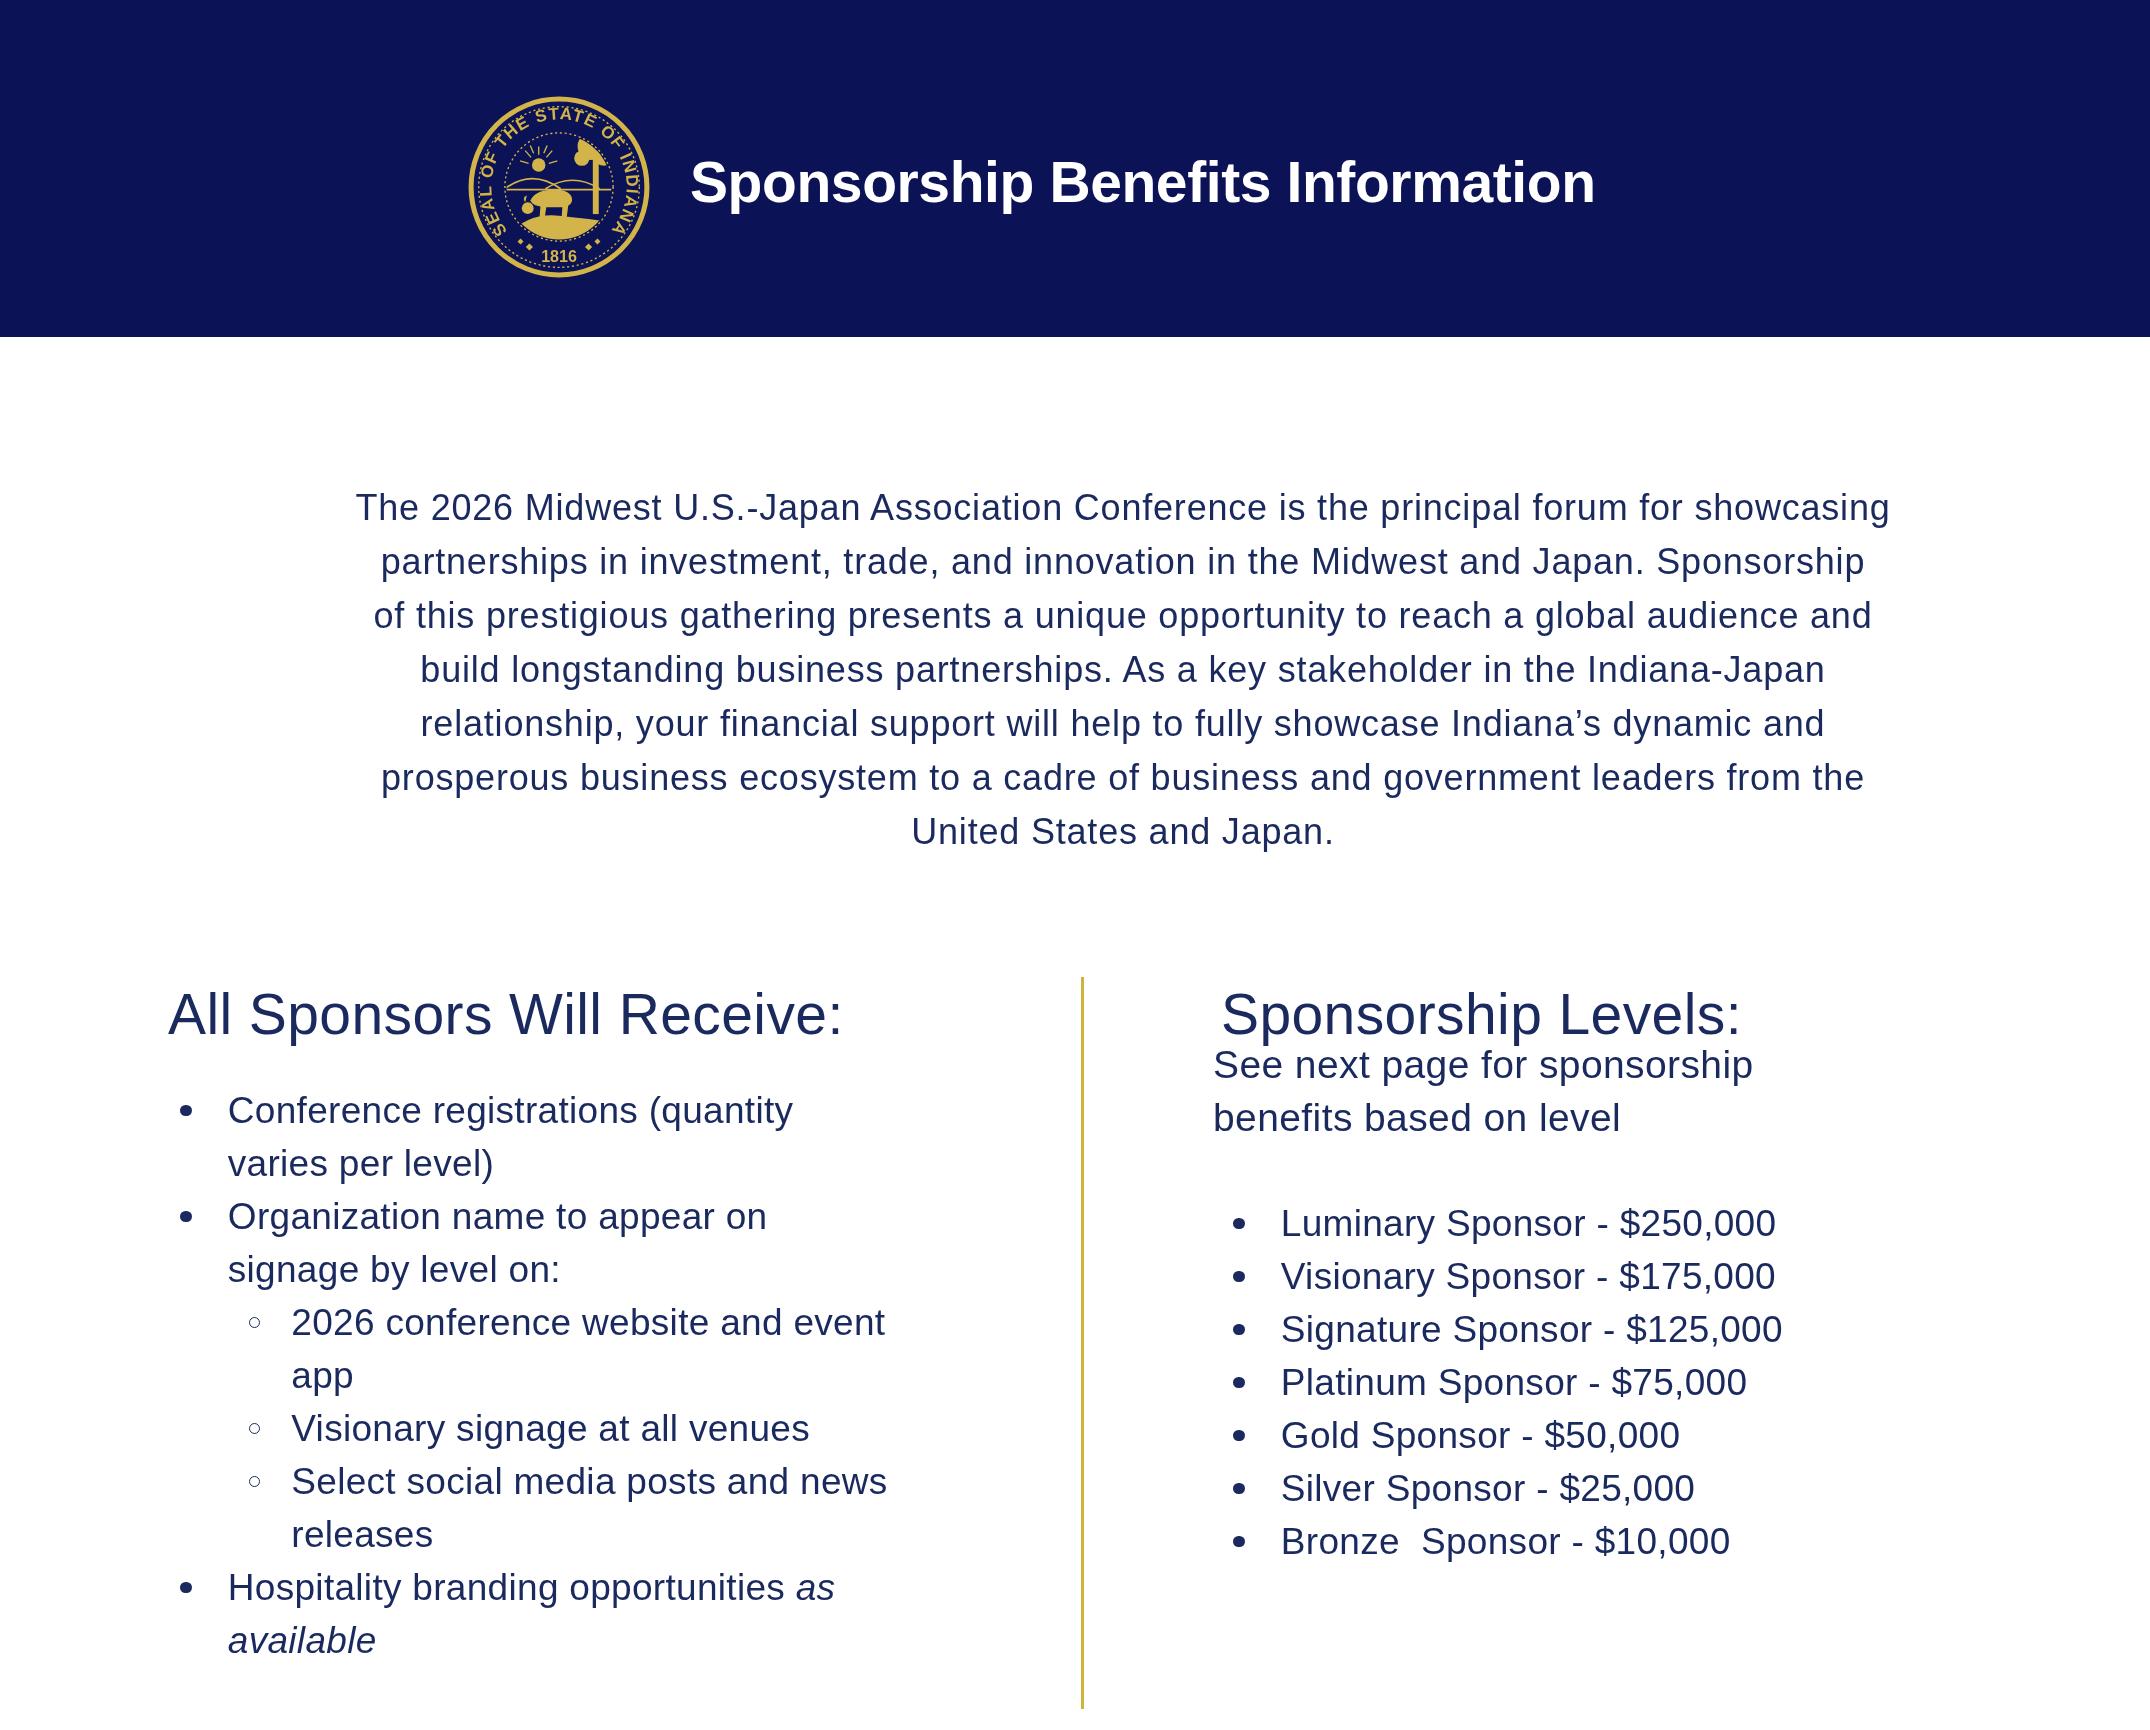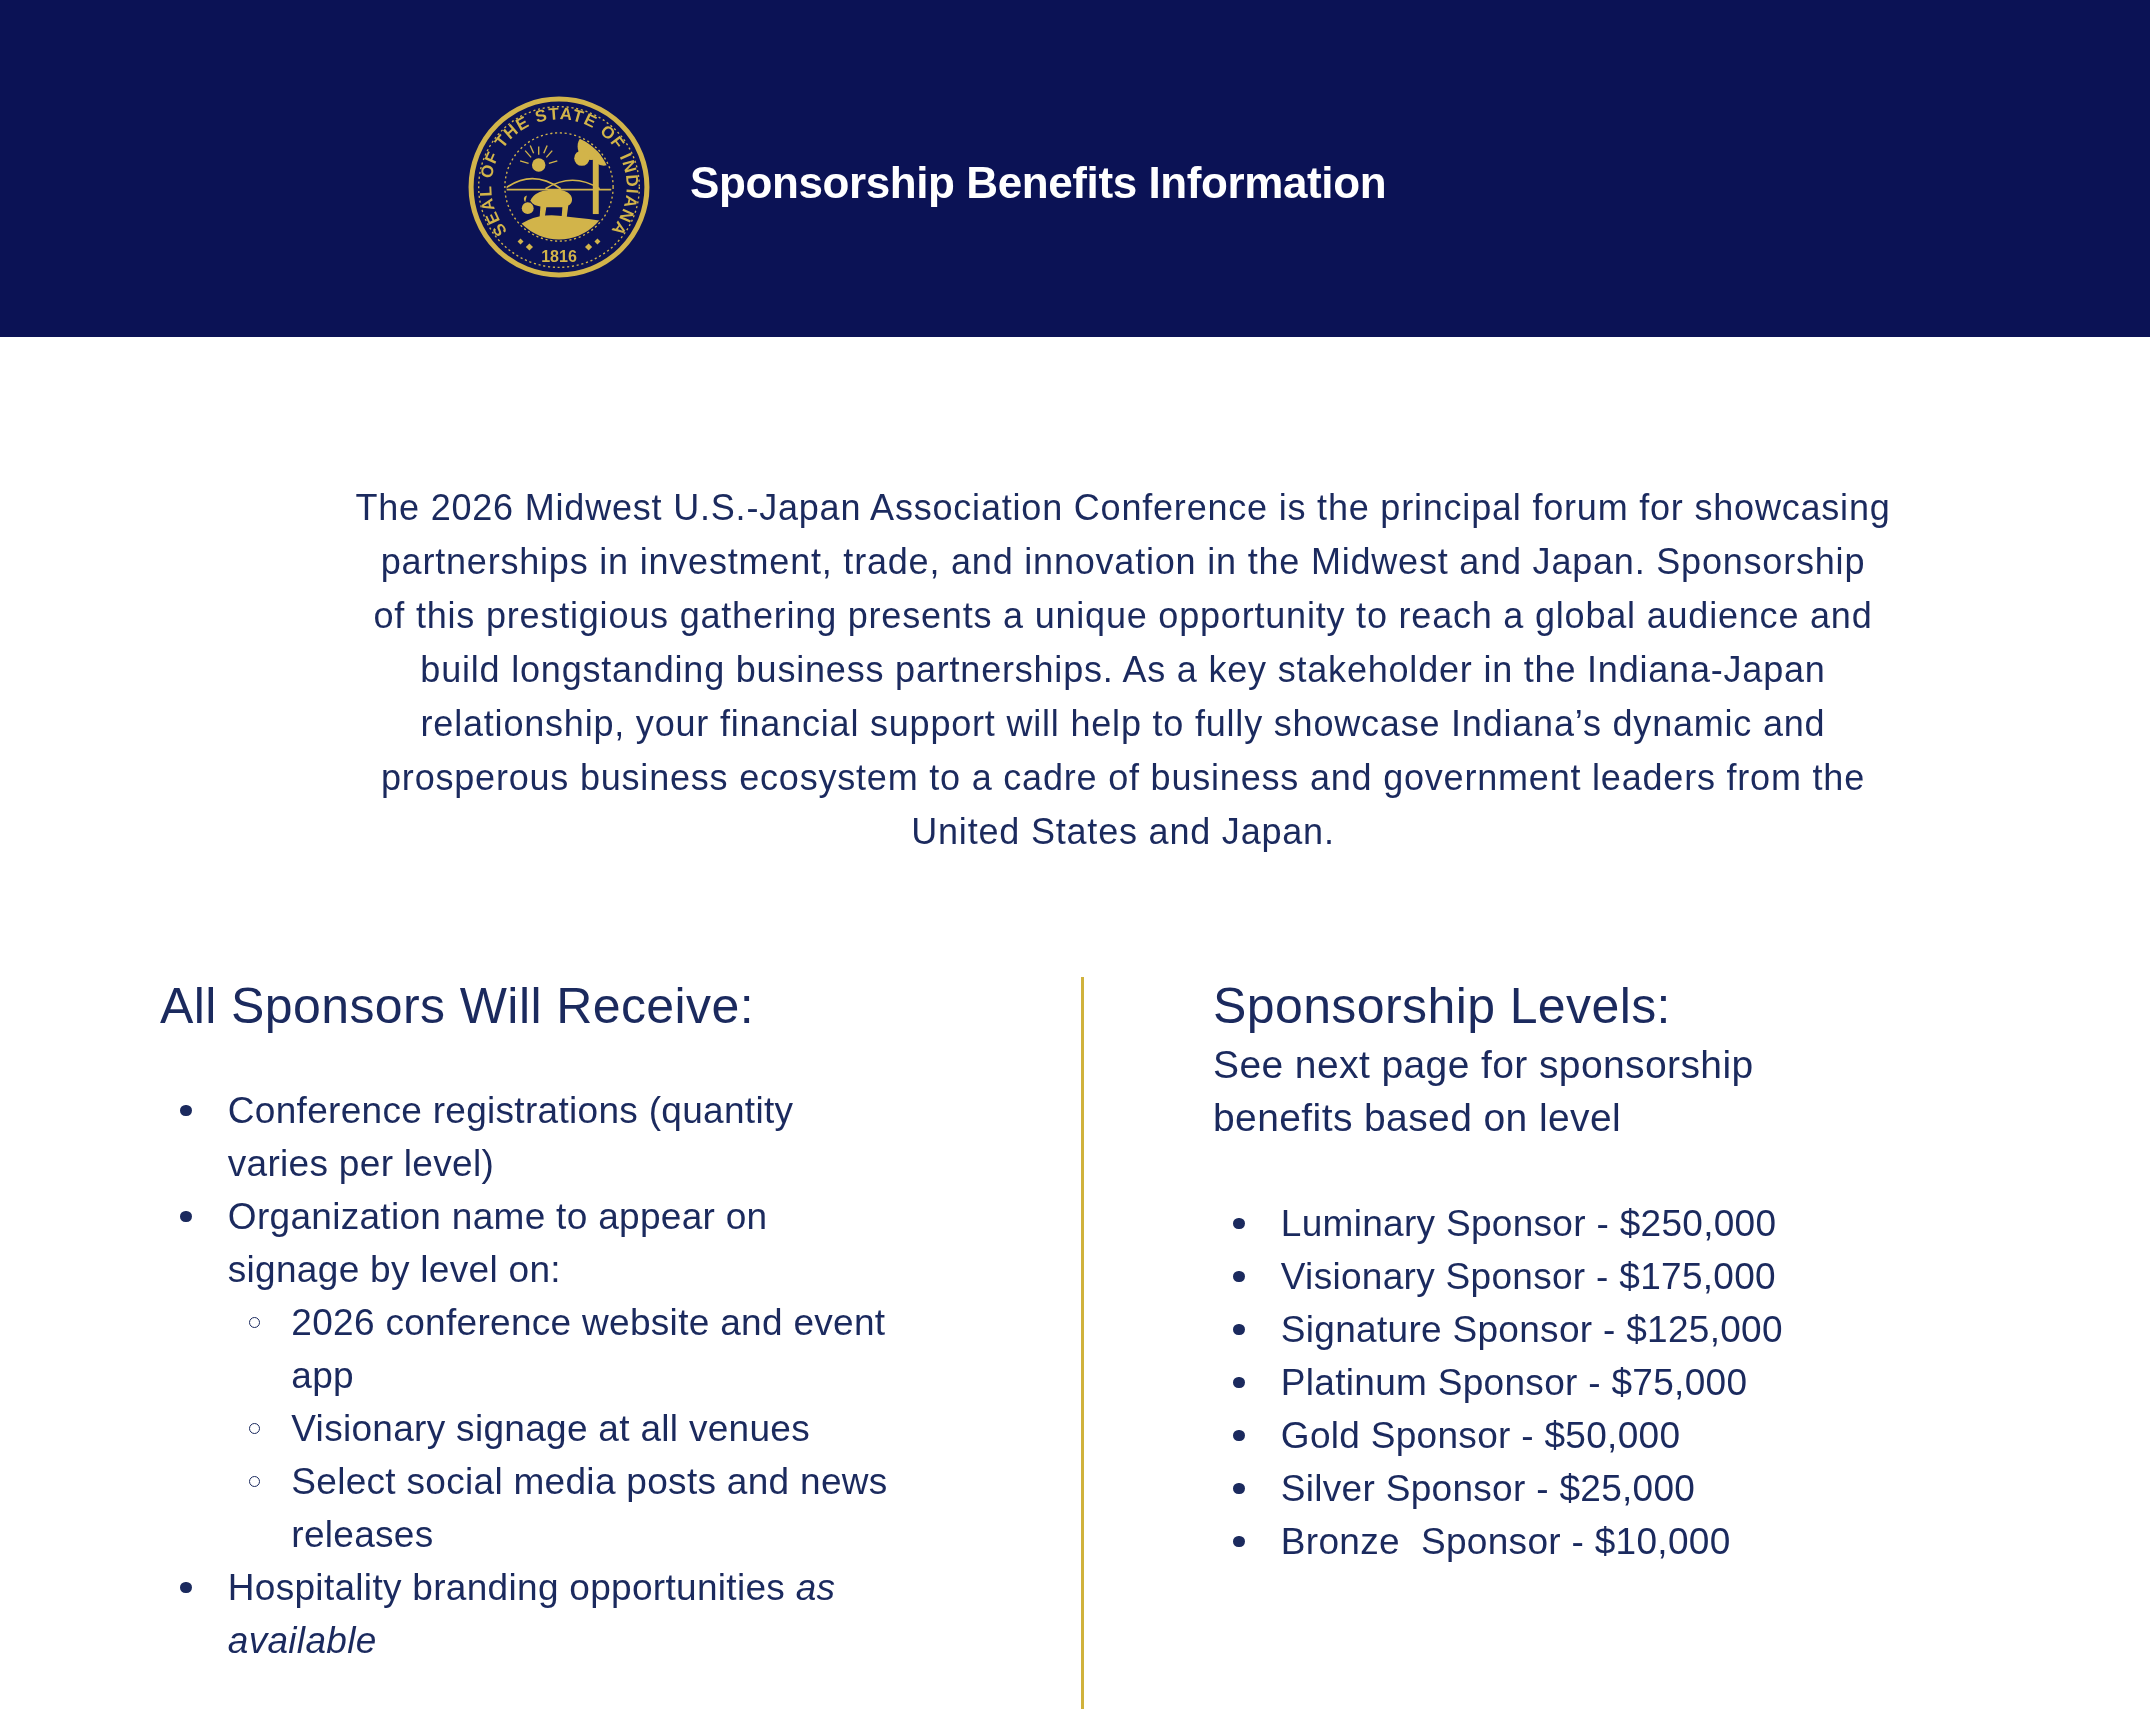--- a/index.html
+++ b/index.html
@@ -5,29 +5,29 @@
   html,body{margin:0;padding:0;background:#ffffff;}
   .page{
     position:relative;width:2150px;height:1730px;background:#ffffff;overflow:hidden;
     font-family:"Liberation Sans","DejaVu Sans",sans-serif;
   }
   
   .banner{position:absolute;left:0;top:0;width:2150px;height:337px;background:var(--header-bg,#0b1255);}
   .seal{position:absolute;left:466px;top:94px;width:186px;height:186px;}
   .page-title{
     position:absolute;left:690px;top:152px;margin:0;
-    font-size:44px;line-height:61px;font-weight:700;letter-spacing:-0.4px;
+    font-size:57px;line-height:61px;font-weight:700;letter-spacing:-0.4px;
     color:var(--title-text,#ffffff);white-space:nowrap;text-align:center;
   }
   
   .intro{position:absolute;left:0;top:481px;width:2150px;text-align:center;
     color:var(--body-text,#1b2a5e);font-size:36px;letter-spacing:0.8px;padding-left:48px;}
   .intro .line{line-height:54px;height:54px;white-space:pre;}
   
-  .col-heading{position:absolute;margin:0;font-size:50px;line-height:52px;font-weight:400;
+  .col-heading{position:absolute;margin:8px;font-size:57px;line-height:52px;font-weight:400;
     color:var(--body-text,#1b2a5e);white-space:nowrap;letter-spacing:0.4px;}
   #benefits-heading{left:160px;top:980px;}
   #levels-heading{left:1213px;top:980px;}
   .subtitle{position:absolute;left:1213px;top:1038px;color:var(--body-text,#1b2a5e);
     font-size:39px;font-weight:500;letter-spacing:0.4px;}
   .subtitle .line{line-height:53px;height:53px;white-space:pre;}
   .list{position:absolute;}
   #benefits-list{left:160px;top:1084px;width:911px;}
   #levels-list{left:1213px;top:1197px;width:843px;}
   .li-row{display:flex;align-items:center;min-height:53px;line-height:53px;

